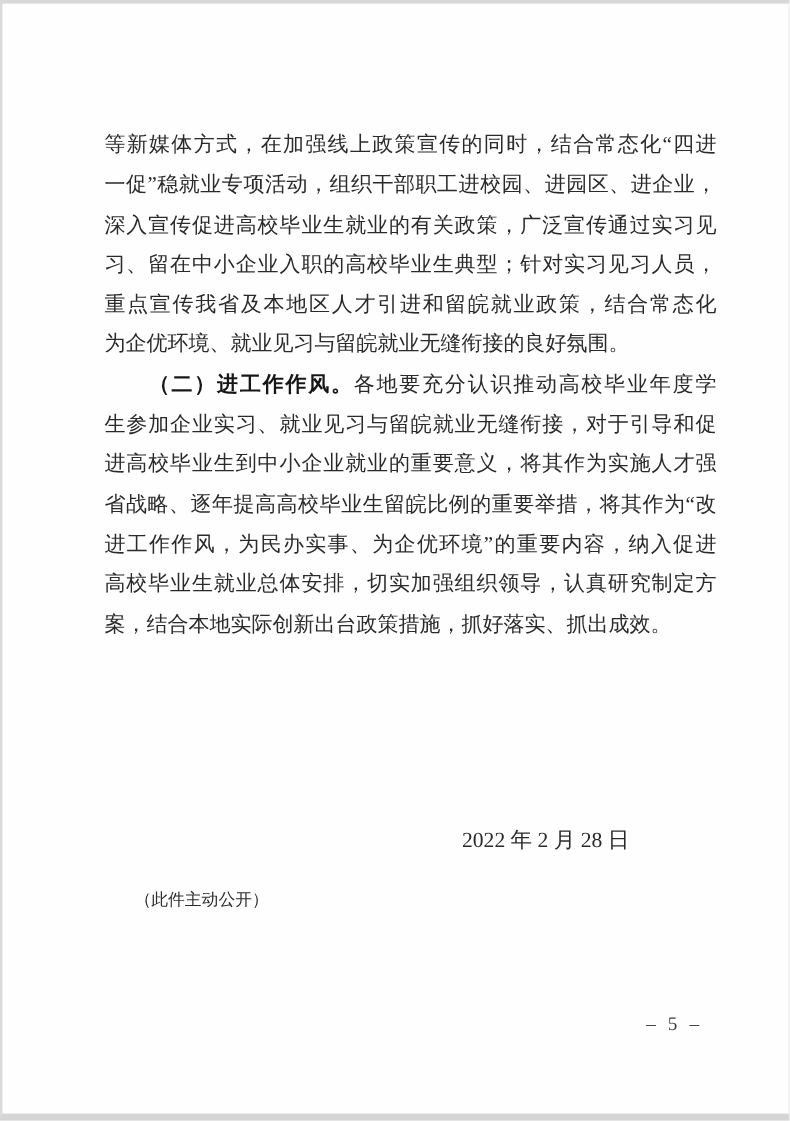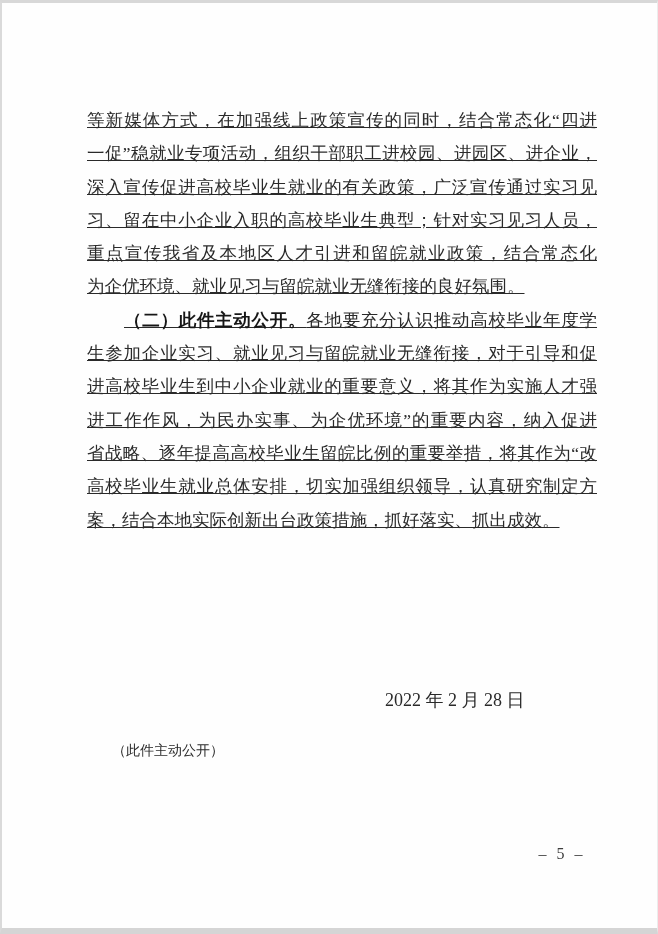--- a/index.html
+++ b/index.html
@@ -24,21 +24,20 @@
   .body-text {
     position: absolute;
     left: 85px;
     top: 101px;
     width: 510px;
     font-size: 17.5px;
     line-height: 33.3px;
     text-align: justify;
     text-justify: inter-character;
     letter-spacing: 0;
-    text-decoration: underline;
   }
   .line {
     text-align: justify;
     text-align-last: justify;
     white-space: nowrap;
   }
   .line.end {
     text-align-last: left;
   }
   .line.indent {
@@ -103,25 +102,25 @@
 
 <div class="page">
 
   <div class="body-text">
     <div class="line">等新媒体方式，在加强线上政策宣传的同时，结合常态化“四进</div>
     <div class="line">一促”稳就业专项活动，组织干部职工进校园、进园区、进企业，</div>
     <div class="line">深入宣传促进高校毕业生就业的有关政策，广泛宣传通过实习见</div>
     <div class="line">习、留在中小企业入职的高校毕业生典型；针对实习见习人员，</div>
     <div class="line">重点宣传我省及本地区人才引进和留皖就业政策，结合常态化</div>
     <div class="line end">为企优环境、就业见习与留皖就业无缝衔接的良好氛围。</div>
-    <div class="line indent"><span class="bold">（二）此件主动公开。</span><span>各地要充分认识推动高校毕业年度学</span></div>
+    <div class="line indent"><span class="bold">（二）进工作作风。</span><span>各地要充分认识推动高校毕业年度学</span></div>
     <div class="line">生参加企业实习、就业见习与留皖就业无缝衔接，对于引导和促</div>
     <div class="line">进高校毕业生到中小企业就业的重要意义，将其作为实施人才强</div>
+    <div class="line">省战略、逐年提高高校毕业生留皖比例的重要举措，将其作为“改</div>
     <div class="line">进工作作风，为民办实事、为企优环境”的重要内容，纳入促进</div>
-    <div class="line">省战略、逐年提高高校毕业生留皖比例的重要举措，将其作为“改</div>
     <div class="line">高校毕业生就业总体安排，切实加强组织领导，认真研究制定方</div>
     <div class="line end">案，结合本地实际创新出台政策措施，抓好落实、抓出成效。</div>
   </div>
 
 
   <div class="date-row">2022 年 2 月 28 日</div>
 
   <div class="note">（此件主动公开）</div>
 
   <div class="page-number">– 5 –</div>

